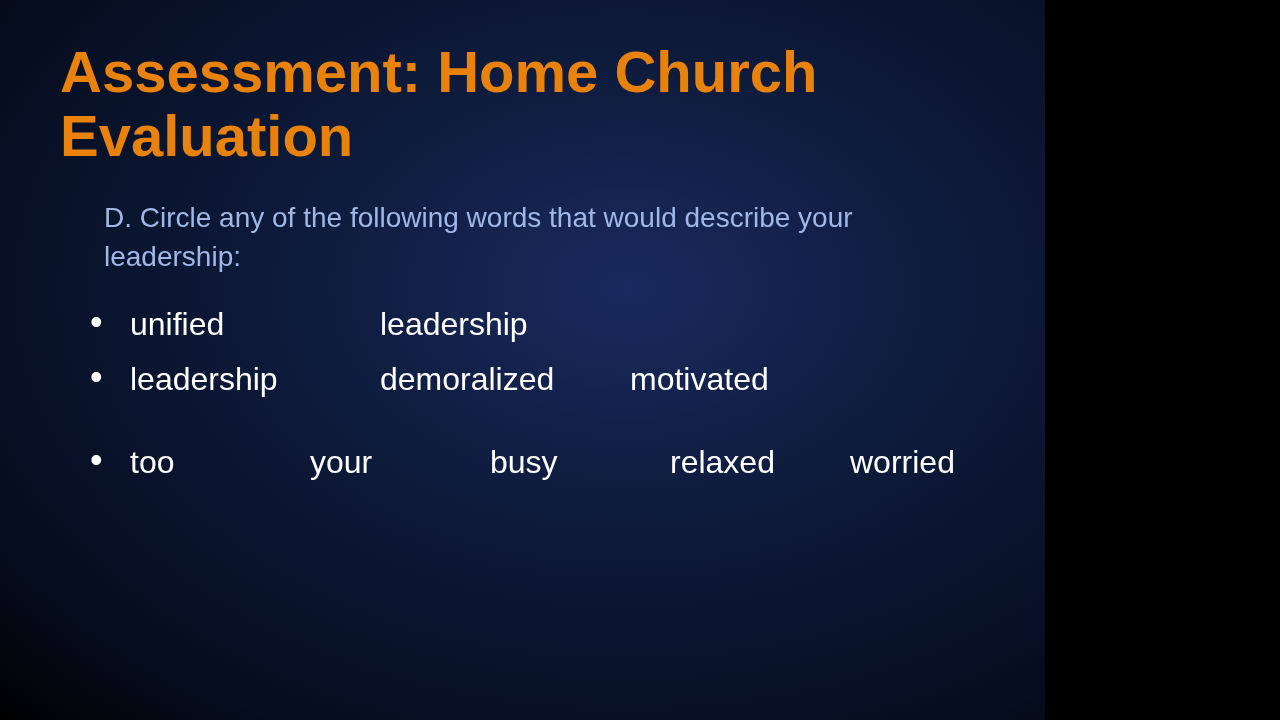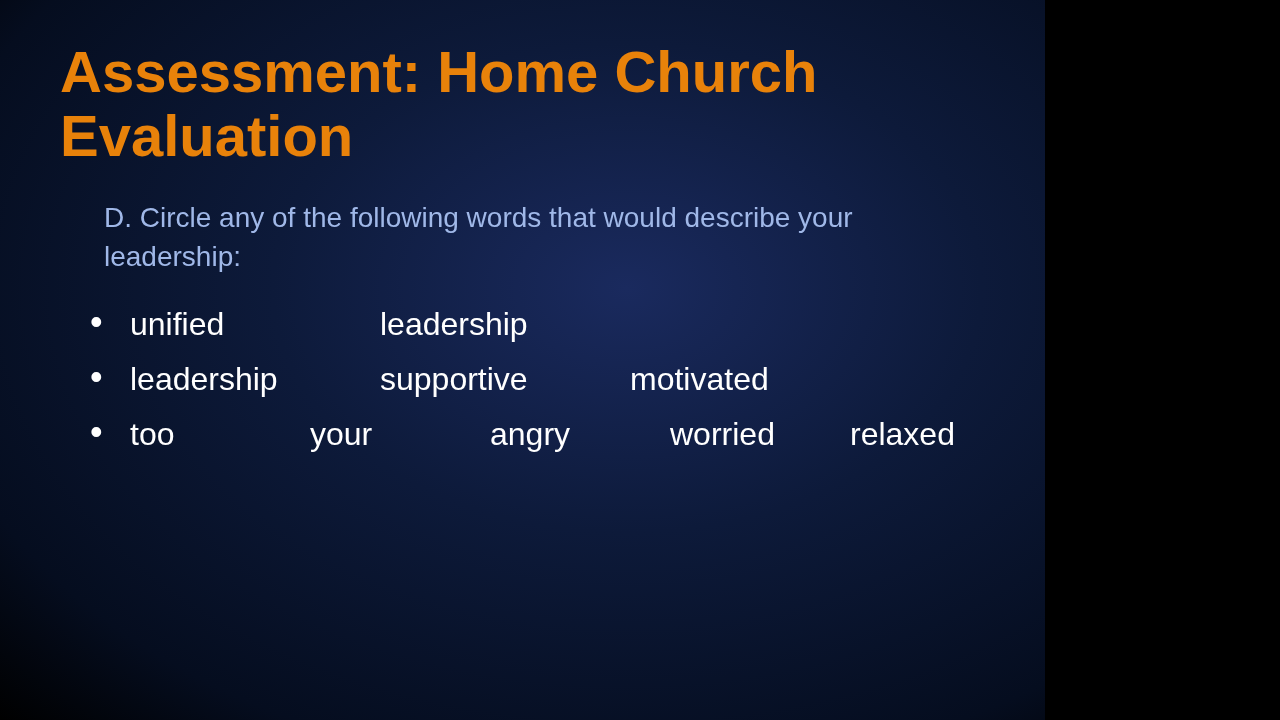--- a/index.html
+++ b/index.html
@@ -74,40 +74,41 @@
     .word {
       display: inline-block;
       min-width: 220px;
       color: #ffffff;
     }
 
     .word-sm {
       display: inline-block;
       min-width: 150px;
       color: #ffffff;
+      margin-top: 28px;
     }
   </style>
 </head>
 <body>
 
 <div class="slide">
   <h1 class="title">Assessment: Home Church Evaluation</h1>
   <p class="question">D. Circle any of the following words that would describe your leadership:</p>
 
   <ul class="bullet-list">
     <li>
       <span class="word">unified</span>
       <span class="word">leadership</span>
     </li>
     <li>
       <span class="word">leadership</span>
-      <span class="word">supportive</span>
+      <span class="word">demoralized</span>
       <span class="word">motivated</span>
     </li>
     <li>
       <span class="word-sm">too</span>
       <span class="word-sm">your</span>
-      <span class="word-sm">angry</span>
+      <span class="word-sm">busy</span>
+      <span class="word-sm">relaxed</span>
       <span class="word-sm">worried</span>
-      <span class="word-sm">relaxed</span>
     </li>
   </ul>
 </div>
 
 </body></html>

